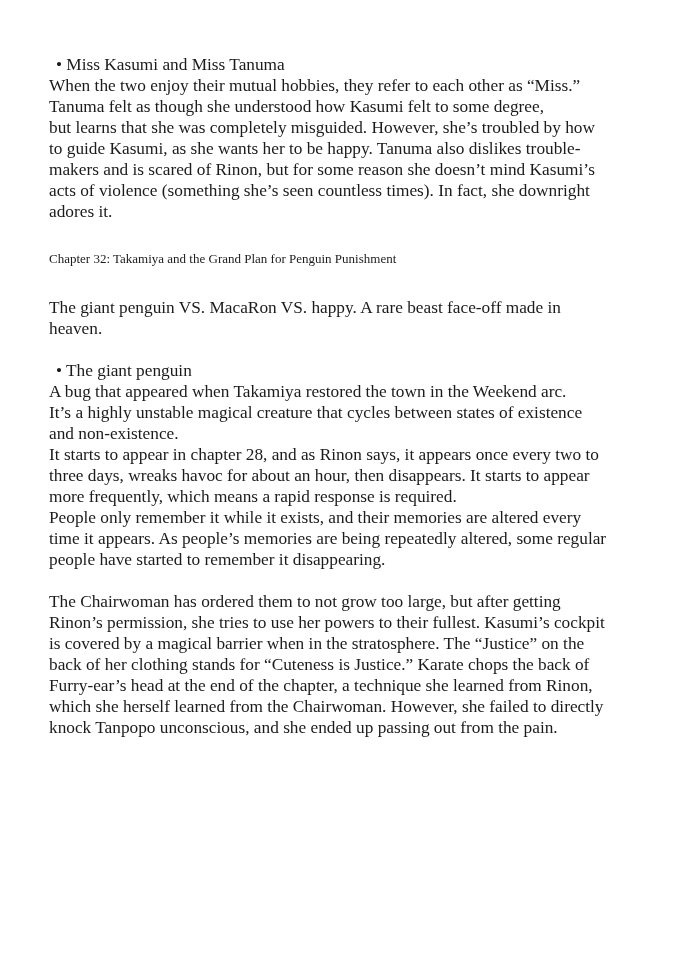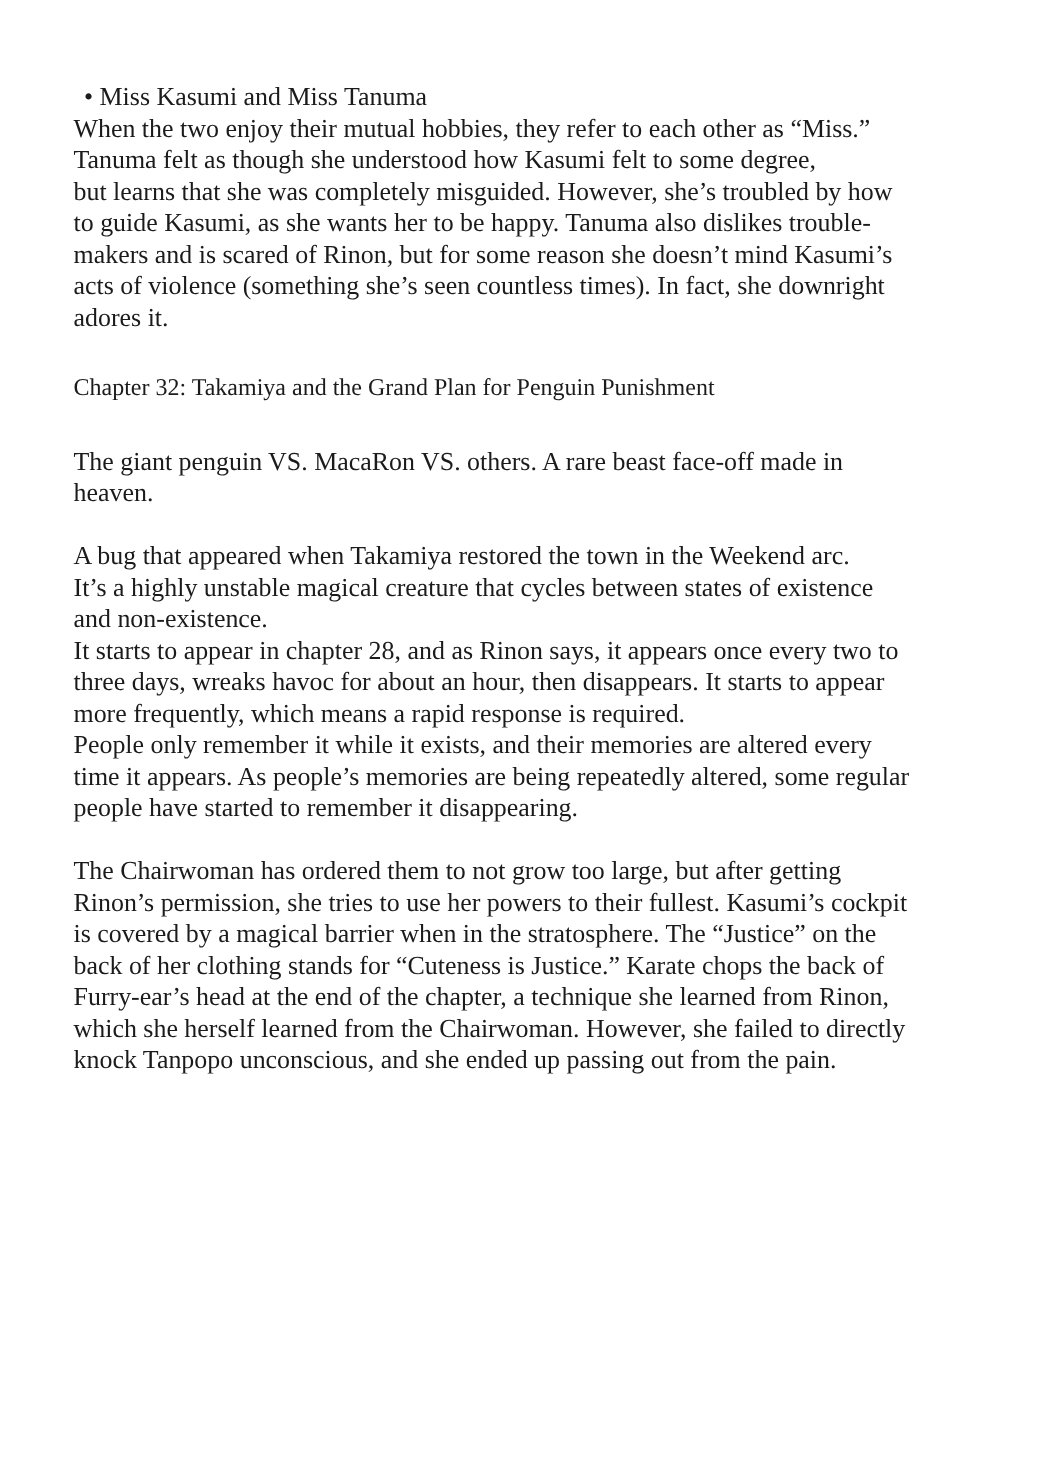--- a/index.html
+++ b/index.html
@@ -24,21 +24,21 @@
     font-size: 17.3px;
     line-height: 21px;
     white-space: pre-line;
     width: 620px;
   }
   .bullet-title {
     padding-left: 7px;
   }
   .chapter-heading {
     margin: 24px 0 25px 0;
-    font-size: 16px;
+    font-size: 13px;
     font-weight: normal;
     line-height: 26px;
     color: #1b1b1b;
   }
   .gap {
     margin-top: 21px !important;
   }
   .page-number {
     position: absolute;
     left: 53px;
@@ -62,25 +62,26 @@
 but learns that she was completely misguided. However, she’s troubled by how
 to guide Kasumi, as she wants her to be happy. Tanuma also dislikes trouble-
 makers and is scared of Rinon, but for some reason she doesn’t mind Kasumi’s
 acts of violence (something she’s seen countless times). In fact, she downright
 adores it.</p>
     </section>
 
     <h1 class="chapter-heading">Chapter 32: Takamiya and the Grand Plan for Penguin Punishment</h1>
 
     <section>
-      <p>The giant penguin VS. MacaRon VS. others. A rare beast face-off made in
+      <p>The giant penguin VS. MacaRon VS. happy. A rare beast face-off made in
 heaven.</p>
     </section>
 
     <section class="gap">
+      <p class="bullet-title">• The giant penguin</p>
       <p>A bug that appeared when Takamiya restored the town in the Weekend arc.
 It’s a highly unstable magical creature that cycles between states of existence
 and non-existence.
 It starts to appear in chapter 28, and as Rinon says, it appears once every two to
 three days, wreaks havoc for about an hour, then disappears. It starts to appear
 more frequently, which means a rapid response is required.
 People only remember it while it exists, and their memories are altered every
 time it appears. As people’s memories are being repeatedly altered, some regular
 people have started to remember it disappearing.</p>
     </section>

